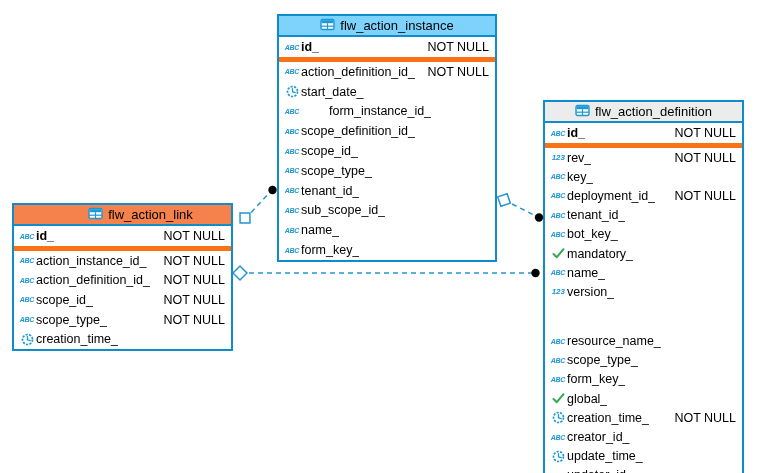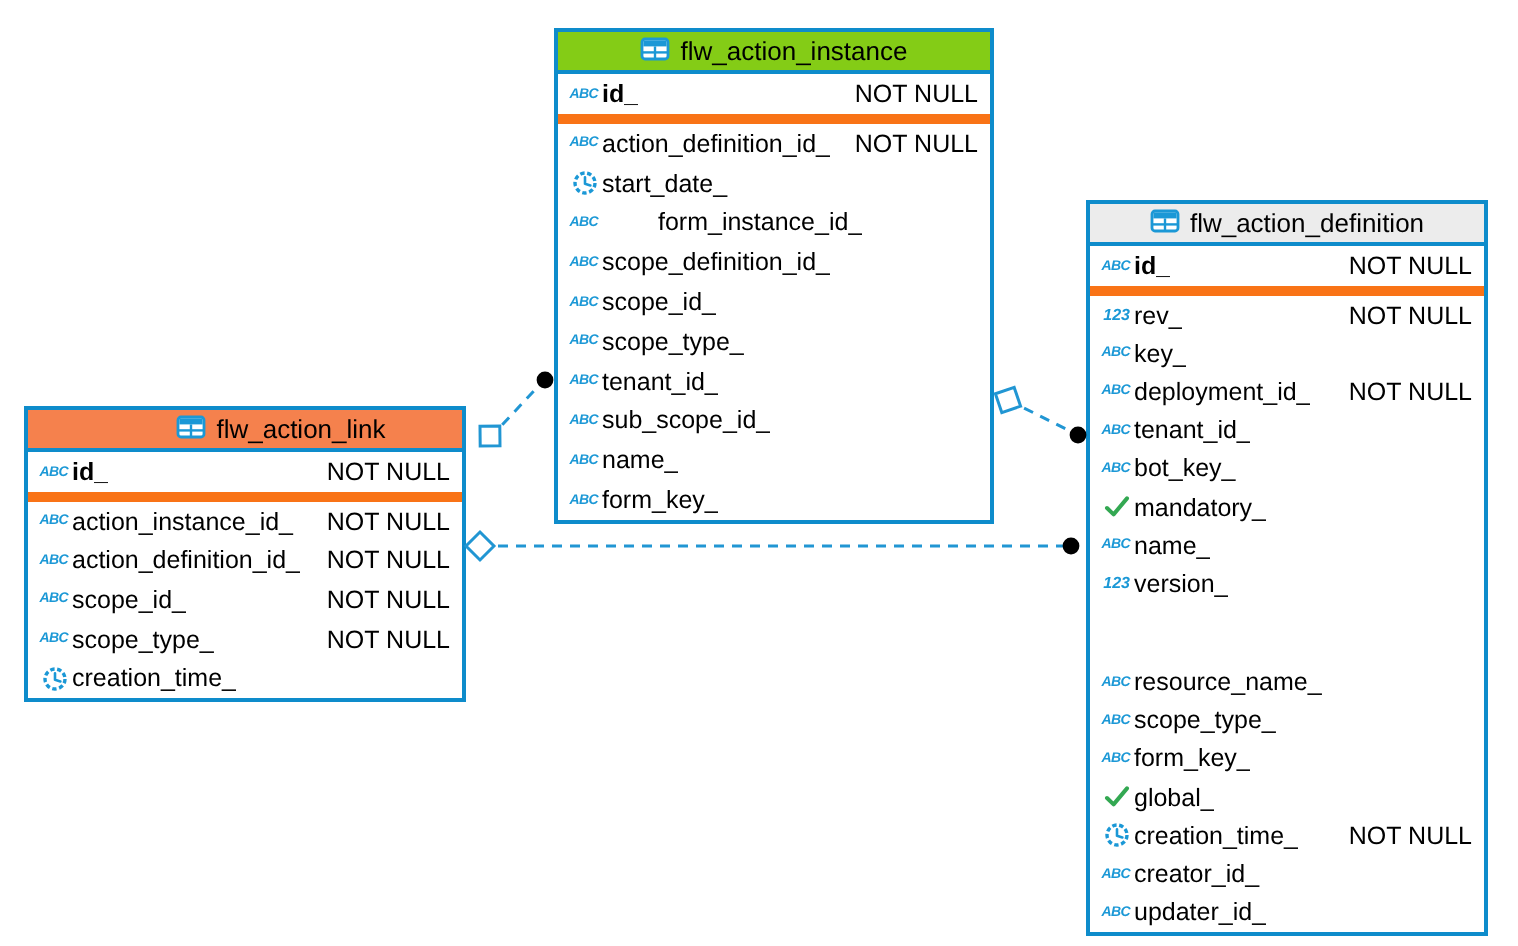--- a/index.html
+++ b/index.html
@@ -29,21 +29,21 @@
   .rel-line{fill:none;stroke:#2196d3;stroke-width:1.5;stroke-dasharray:5 4;}
   .rel-diamond{fill:#ffffff;stroke:#2196d3;stroke-width:1.5;}
   .rel-dot{fill:#000000;stroke:none;}
 </style>
 </head>
 <body>
 
 <div id="canvas">
 
   <div class="erd-table" style="left:277px;top:14px;width:220px;">
-    <div class="hdr" style="background: #84cc16;">
+    <div class="hdr" style="background: #7dd3fc;">
       <span class="tbl-icon"><svg width="15" height="13" viewBox="0 0 15 13">
             <rect x="1" y="1.5" width="13" height="10" rx="1.5" fill="#fff" stroke="#1b98d6" stroke-width="1.4"></rect>
             <rect x="1.7" y="2.2" width="11.6" height="3" fill="#1b98d6"></rect>
             <line x1="7.5" y1="5.2" x2="7.5" y2="11.5" stroke="#1b98d6" stroke-width="1.2"></line>
             <line x1="1" y1="8.2" x2="14" y2="8.2" stroke="#1b98d6" stroke-width="1.2"></line>
           </svg></span>
       <span class="title">flw_action_instance</span>
     </div>
     <div class="pk-section">
         <div class="row pk">
@@ -308,20 +308,30 @@
             </svg>
           </span>
           <span class="cname">creation_time_</span>
           <span class="cnull">NOT NULL</span>
         </div>
         <div class="row" style="height: 19.2px;">
           <span class="cicon">
             <span class="abc">ABC</span>
           </span>
           <span class="cname">creator_id_</span>
+          <span class="cnull"></span>
+        </div>
+        <div class="row" style="height: 19.2px;">
+          <span class="cicon">
+            <svg width="13" height="13" viewBox="0 0 13 13">
+              <circle cx="6.5" cy="6.5" r="5" fill="none" stroke="#1b98d6" stroke-width="1.7" stroke-dasharray="2.2 1.3"></circle>
+              <path d="M6.5,6.9 L6.5,3.6 M6.5,6.9 L9.2,7.7" fill="none" stroke="#1b98d6" stroke-width="1.3" stroke-linecap="round"></path>
+            </svg>
+          </span>
+          <span class="cname">update_time_</span>
           <span class="cnull"></span>
         </div>
         <div class="row" style="height: 19.2px;">
           <span class="cicon">
             <span class="abc">ABC</span>
           </span>
           <span class="cname">updater_id_</span>
           <span class="cnull"></span>
         </div>
       </div>

